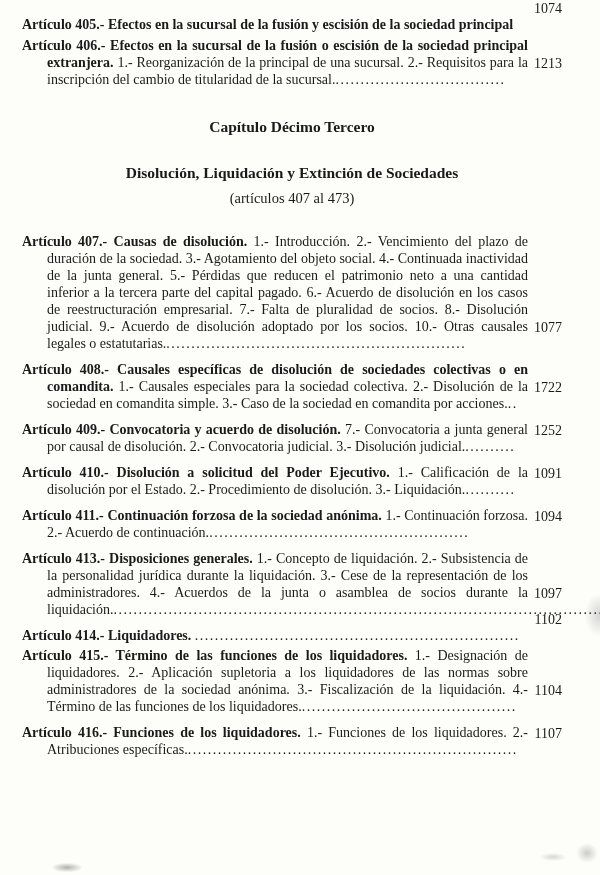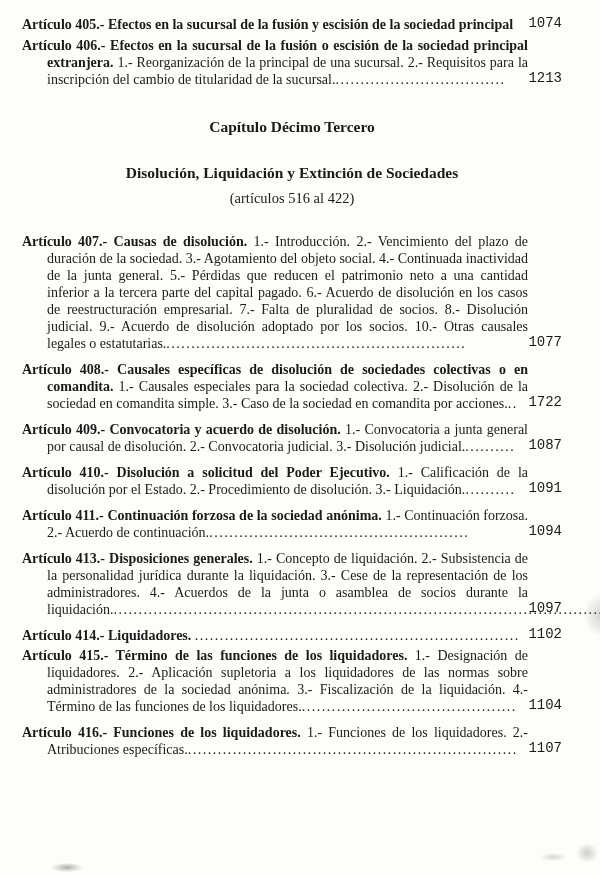--- a/index.html
+++ b/index.html
@@ -23,25 +23,24 @@
     text-align: justify;
     padding-left: 25px;
     text-indent: -25px;
     padding-right: 34px;
   }
   .entry-title { font-weight: bold; }
   .leader { letter-spacing: 1.5px; color: #222; }
   .page-num {
     position: absolute;
     right: 0;
-    bottom: 1px;
+    bottom: 16px;
     font-size: 14px;
     line-height: 17px;
     text-align: right;
-    font-family: Liberation Mono, monospace;
   }
 
   .chapter-heading { text-align: center; margin: 30px 0 26px 0; }
   .chapter-heading .ch-line { font-size: 15.5px; line-height: 18px; font-weight: bold; margin-bottom: 8px; margin-top: 28px; }
   .chapter-heading .ch-range { font-size: 14.5px; line-height: 17px; font-weight: normal; }
 
   .artifact { position: absolute; pointer-events: none; }
   .artifact-1 { right: 0; top: 593px; width: 16px; height: 44px;
     background: radial-gradient(ellipse at 100% 50%, rgba(110,110,110,0.28), rgba(110,110,110,0) 70%); }
   .artifact-2 { right: 2px; top: 843px; width: 22px; height: 20px;
@@ -66,38 +65,38 @@
     <div class="toc-entry">
       <p class="entry-text"><span class="entry-title">Artículo 406.- Efectos en la sucursal de la fusión o escisión de la sociedad principal extranjera.</span> <span class="entry-body">1.- Reorganización de la principal de una sucursal. 2.- Requisitos para la inscripción del cambio de titularidad de la sucursal.</span><span class="leader">..................................</span></p>
       <span class="page-num">1213</span>
     </div>
 
   </div>
 
   <div class="chapter-heading">
     <div class="ch-line">Capítulo Décimo Tercero</div>
     <div class="ch-line">Disolución, Liquidación y Extinción de Sociedades</div>
-    <div class="ch-range">(artículos 516 al 422)</div>
+    <div class="ch-range">(artículos 407 al 473)</div>
   </div>
 
   <div class="main-group">
 
     <div class="toc-entry">
       <p class="entry-text"><span class="entry-title">Artículo 407.- Causas de disolución.</span> <span class="entry-body">1.- Introducción. 2.- Vencimiento del plazo de duración de la sociedad. 3.- Agotamiento del objeto social. 4.- Continuada inactividad de la junta general. 5.- Pérdidas que reducen el patrimonio neto a una cantidad inferior a la tercera parte del capital pagado. 6.- Acuerdo de disolución en los casos de reestructuración empresarial. 7.- Falta de pluralidad de socios. 8.- Disolución judicial. 9.- Acuerdo de disolución adoptado por los socios. 10.- Otras causales legales o estatutarias.</span><span class="leader">............................................................</span></p>
       <span class="page-num">1077</span>
     </div>
 
     <div class="toc-entry">
       <p class="entry-text"><span class="entry-title">Artículo 408.- Causales específicas de disolución de sociedades colectivas o en comandita.</span> <span class="entry-body">1.- Causales especiales para la sociedad colectiva. 2.- Disolución de la sociedad en comandita simple. 3.- Caso de la sociedad en comandita por acciones.</span><span class="leader">..</span></p>
       <span class="page-num">1722</span>
     </div>
 
     <div class="toc-entry">
-      <p class="entry-text"><span class="entry-title">Artículo 409.- Convocatoria y acuerdo de disolución.</span> <span class="entry-body">1.- Convocatoria a junta general por causal de disolución. 2.- Convocatoria judicial. 3.- Disolución judicial.</span><span class="leader">..........</span></p>
-      <span class="page-num">1087</span>
+      <p class="entry-text"><span class="entry-title">Artículo 409.- Convocatoria y acuerdo de disolución.</span> <span class="entry-body">7.- Convocatoria a junta general por causal de disolución. 2.- Convocatoria judicial. 3.- Disolución judicial.</span><span class="leader">..........</span></p>
+      <span class="page-num">1252</span>
     </div>
 
     <div class="toc-entry">
       <p class="entry-text"><span class="entry-title">Artículo 410.- Disolución a solicitud del Poder Ejecutivo.</span> <span class="entry-body">1.- Calificación de la disolución por el Estado. 2.- Procedimiento de disolución. 3.- Liquidación.</span><span class="leader">..........</span></p>
       <span class="page-num">1091</span>
     </div>
 
     <div class="toc-entry">
       <p class="entry-text"><span class="entry-title">Artículo 411.- Continuación forzosa de la sociedad anónima.</span> <span class="entry-body">1.- Continuación forzosa. 2.- Acuerdo de continuación.</span><span class="leader">....................................................</span></p>
       <span class="page-num">1094</span>

